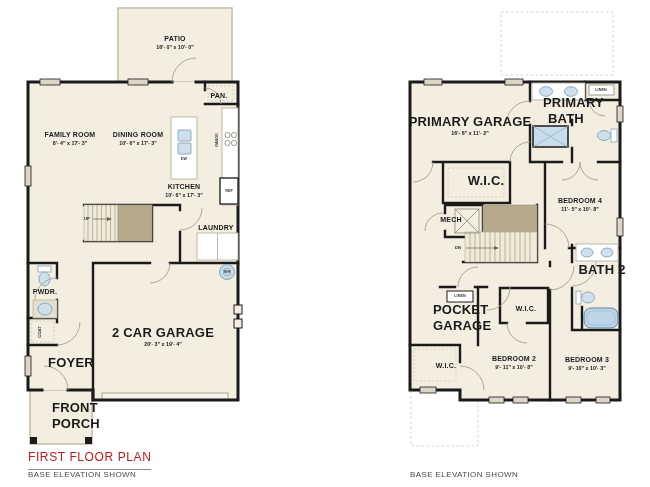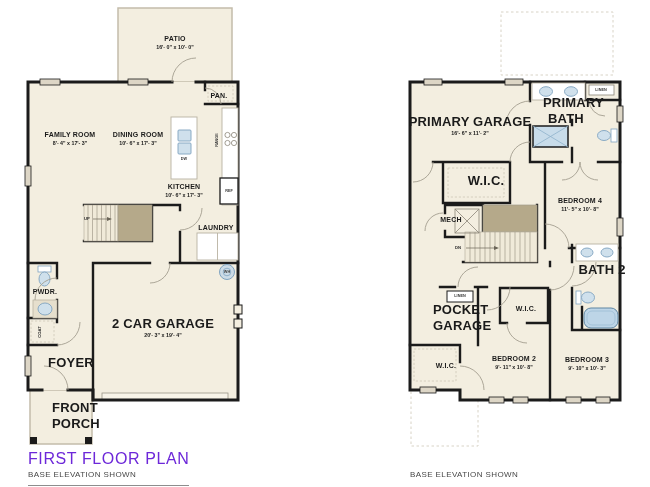--- a/index.html
+++ b/index.html
@@ -28,22 +28,22 @@
   .room-label{position:absolute;transform:translate(-50%,-50%);text-align:center;
               font-weight:bold;color:#1a1a1a;line-height:1.25;white-space:nowrap;}
   .rname{font-size:7px;letter-spacing:0.2px;}
   .rname-lg{font-size:13px;letter-spacing:0.2px;}
   .rdims{font-size:5.3px;}
   .wrap{white-space:normal;}
   .w40{width:40px;} .w46{width:46px;}
   .tiny{font-size:4.2px;font-weight:bold;color:#2a2a2a;}
   .micro{font-size:3.8px;font-weight:bold;color:#3a3a3a;}
   .rot{transform:translate(-50%,-50%) rotate(-90deg);}
-  .plan-title{position:absolute;font-size:16px;color:#6d28d9;letter-spacing:0.6px;
-              border-bottom:1.5px solid #8d8d8d;padding-bottom:17px;font-weight:normal;}
+  .plan-title{position:absolute;font-size:12px;color:#b91c1c;letter-spacing:0.6px;
+              border-bottom:1.5px solid #8d8d8d;padding-bottom:5px;font-weight:normal;}
   .plan-subtitle{position:absolute;font-size:8px;color:#474747;letter-spacing:0.4px;}
 </style>
 </head>
 <body>
 
 <div class="canvas">
 
 <svg width="650" height="487" viewBox="0 0 650 487">
 
   <g>
@@ -247,21 +247,21 @@
   <div class="rname">KITCHEN</div>
   <div class="rdims">10'- 6" x 17'- 3"</div>
 </div>
 <div class="room-label" style="left:216px;top:228px">
   <div class="rname">LAUNDRY</div>
 </div>
 <div class="room-label" style="left:45px;top:292px">
   <div class="rname">PWDR.</div>
 </div>
 <div class="room-label rot tiny" style="left:40px;top:332px">COAT</div>
-<div class="room-label" style="left:163px;top:327px">
+<div class="room-label" style="left:163px;top:336px">
   <div class="rname-lg">2 CAR GARAGE</div>
   <div class="rdims">20'- 3" x 19'- 4"</div>
 </div>
 <div class="room-label" style="left:71px;top:363px">
   <div class="rname-lg">FOYER</div>
 </div>
 <div class="room-label wrap w40" style="left:72px;top:416px">
   <div class="rname-lg wrap">FRONT PORCH</div>
 </div>
 <div class="room-label tiny" style="left:87px;top:219px">UP</div>

